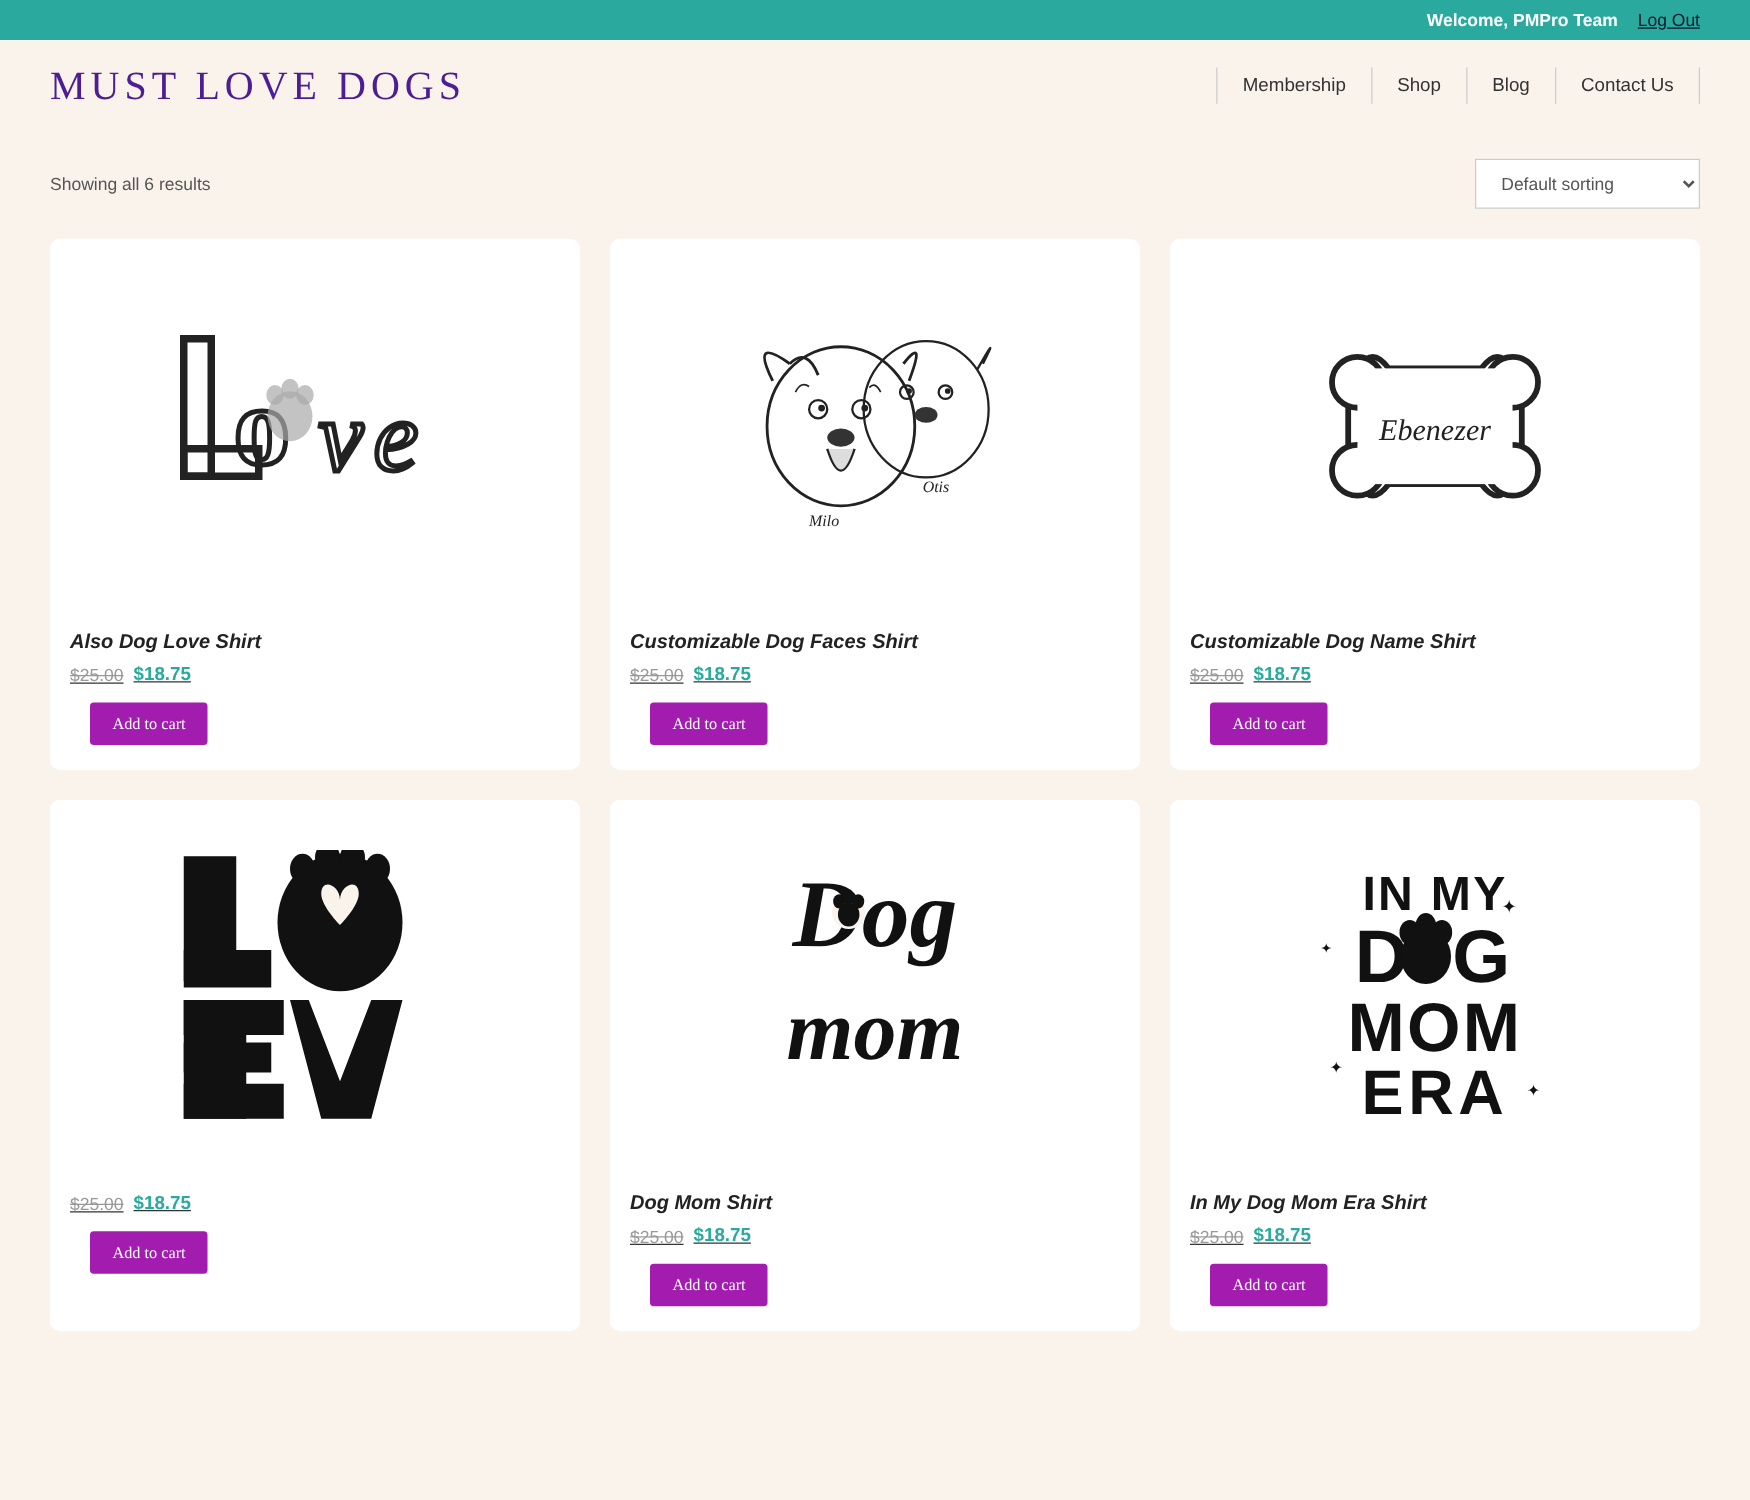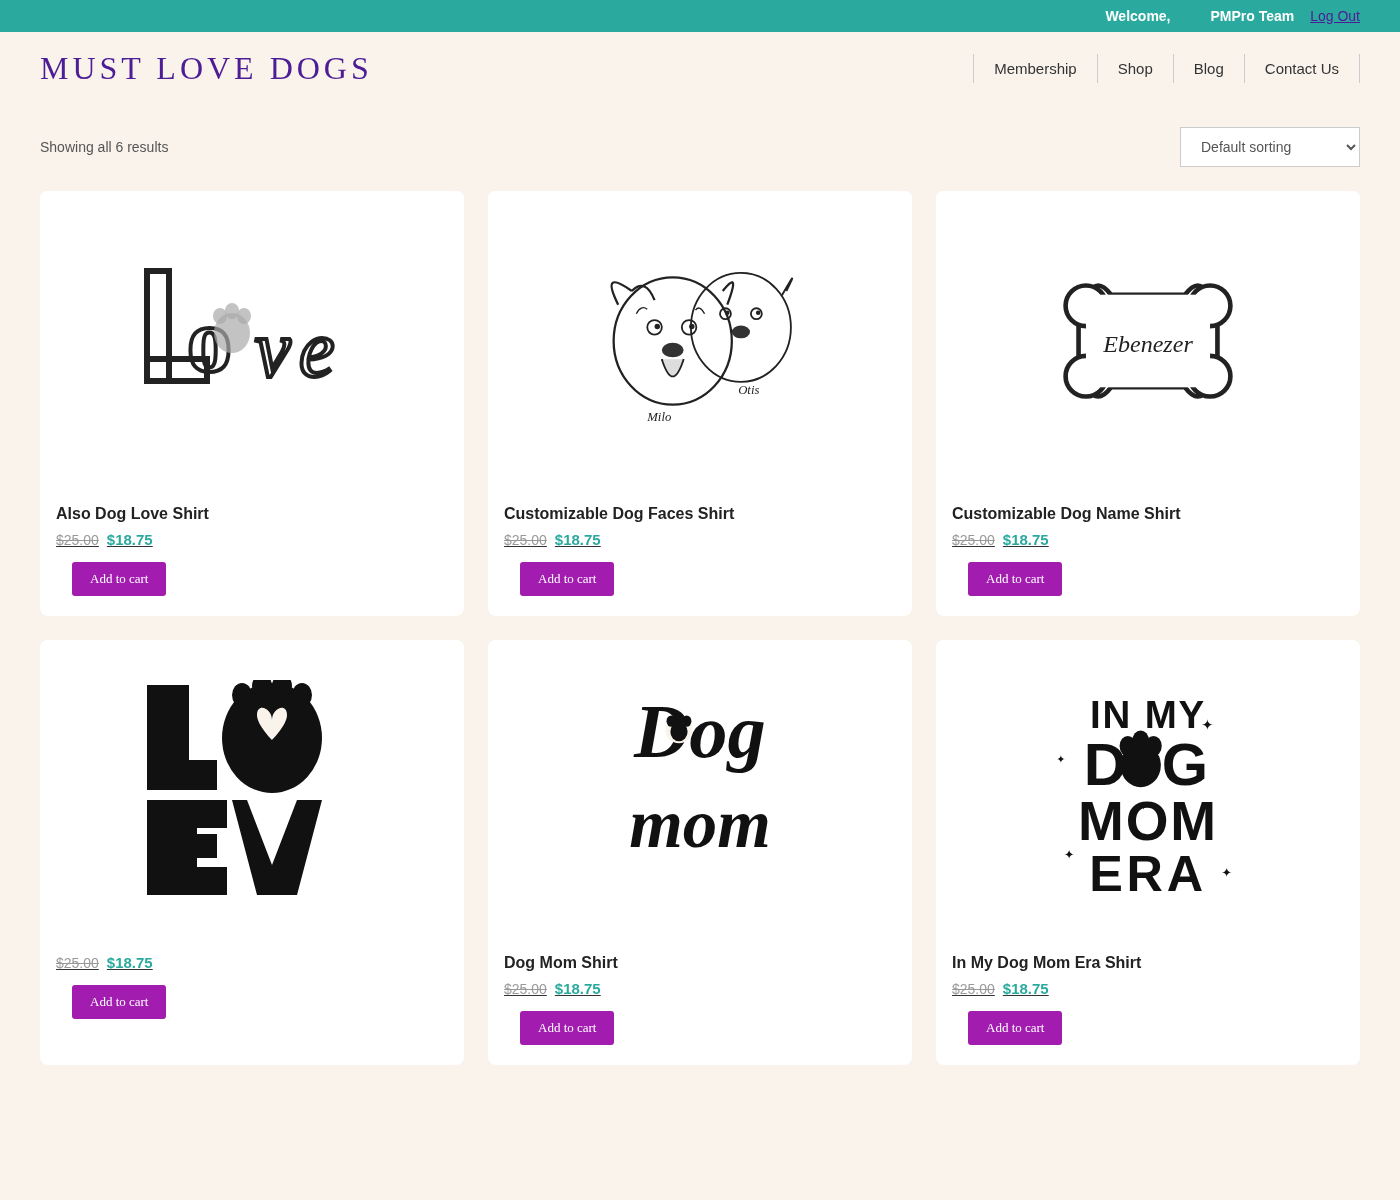--- a/index.html
+++ b/index.html
@@ -18,24 +18,23 @@
       align-items: center;
       padding: 8px 40px;
       gap: 16px;
     }
     .top-bar-welcome {
       color: #fff;
       font-size: 14px;
     }
     .top-bar-welcome span {
       font-weight: 700;
-      margin-left: 36px;
     }
     .top-bar-logout {
-      color: #4c1d95;
+      color: #0f172a;
       font-size: 14px;
       background: none;
       border: none;
       cursor: pointer;
       text-decoration: underline;
     }
 
     
     .header {
       display: flex;
@@ -120,20 +119,21 @@
       max-height: 90%;
     }
     .product-info {
       padding: 14px 16px 0 16px;
     }
     .product-title {
       font-size: 16px;
       font-weight: 700;
       color: #222;
       margin-bottom: 8px;
+      font-style: italic;
     }
     .product-price {
       display: flex;
       align-items: center;
       gap: 8px;
       margin-bottom: 14px;
       text-decoration: underline;
     }
     .price-original {
       font-size: 14px;

